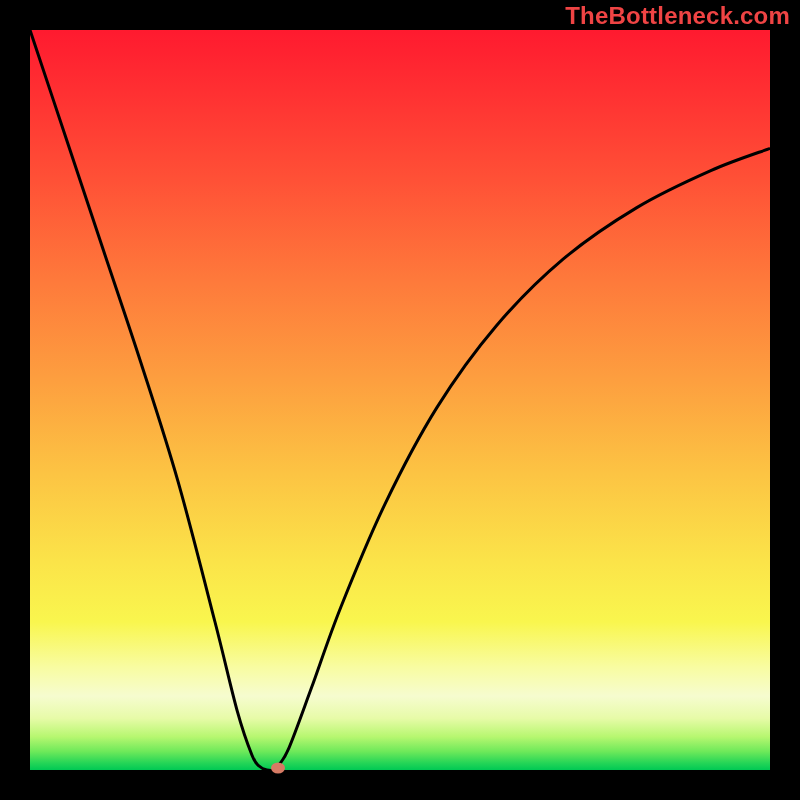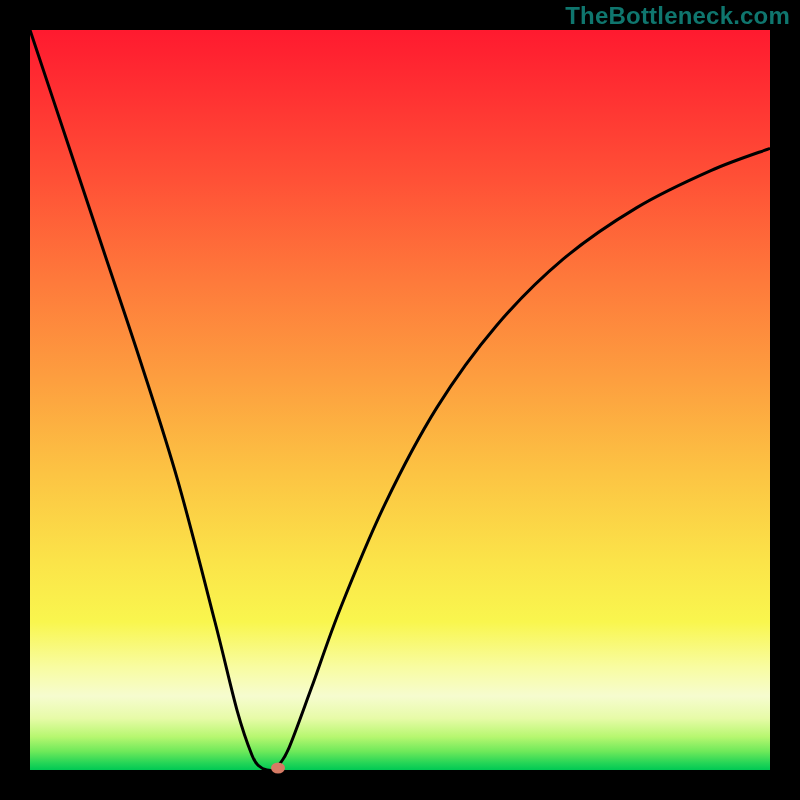--- a/index.html
+++ b/index.html
@@ -14,21 +14,21 @@
   .frame {
     position: relative;
     width: 800px;
     height: 800px;
     background: #000;
   }
   .watermark {
     position: absolute;
     top: 2px;
     right: 10px;
-    color: #0f766e;
+    color: #ef4444;
     font-size: 24px;
     font-weight: 600;
     letter-spacing: 0.2px;
     user-select: none;
   }
   .plot-area {
     position: absolute;
     left: 30px;
     top: 30px;
     width: 740px;

